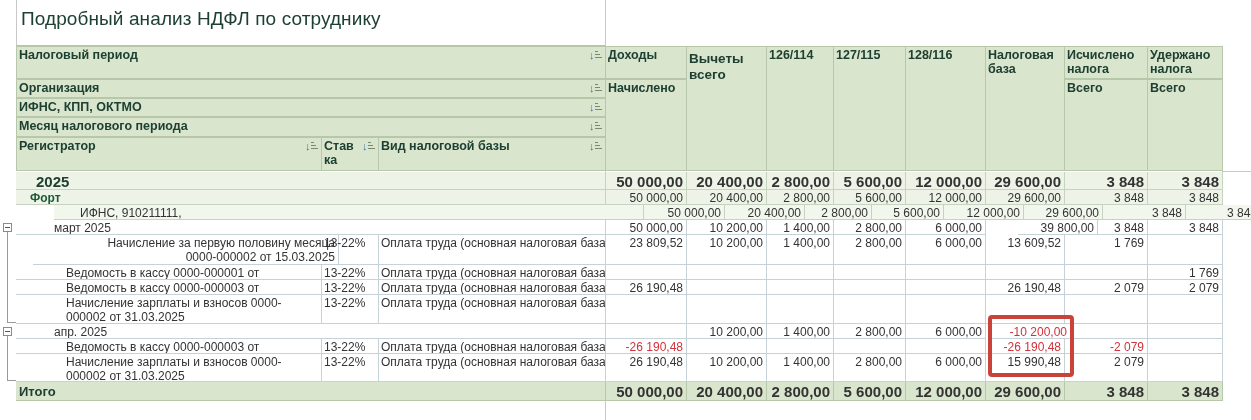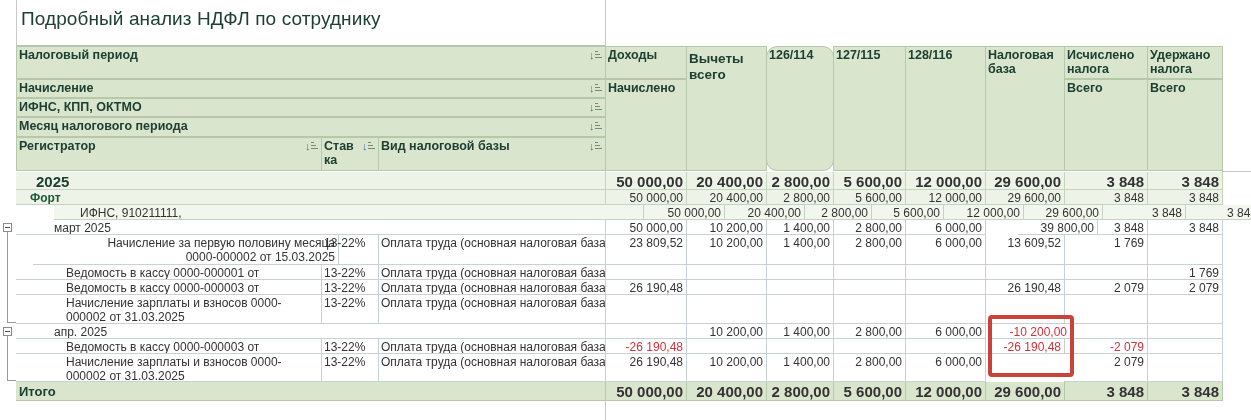--- a/index.html
+++ b/index.html
@@ -47,21 +47,21 @@
   <span class="sort">
       <span class="arr">↓</span>
       <span class="lines">
         <i></i>
         <i></i>
         <i></i>
       </span>
     </span>
 </div>
 <div class="hdr" style="left:16px; top:79px; width:590px; height:19px;">
-  <span>Начисление</span>
+  <span>Организация</span>
   <span class="sort">
       <span class="arr">↓</span>
       <span class="lines">
         <i></i>
         <i></i>
         <i></i>
       </span>
     </span>
 </div>
 <div class="hdr" style="left:16px; top:98px; width:590px; height:19px;">
@@ -117,21 +117,21 @@
         <i></i>
         <i></i>
         <i></i>
       </span>
     </span>
 </div>
 
 <div class="hdr" style="left:605px; top:46px; width:82px; height:33px;"><span>Доходы</span></div>
 <div class="hdr" style="left:605px; top:79px; width:82px; height:92px;"><span>Начислено</span></div>
 <div class="hdr wrap" style="left:686px; top:46px; width:81px; height:125px; font-size:13.5px; line-height:16px; padding-top:4px;"><span>Вычеты всего</span></div>
-<div class="hdr" style="left:766px; top:46px; width:68px; height:125px;border-radius:11px;"><span>126/114</span></div>
+<div class="hdr" style="left:766px; top:46px; width:68px; height:125px;"><span>126/114</span></div>
 <div class="hdr" style="left:833px; top:46px; width:73px; height:125px;"><span>127/115</span></div>
 <div class="hdr" style="left:905px; top:46px; width:94px; height:125px;"><span>128/116</span></div>
 <div class="hdr wrap" style="left:985px; top:46px; width:80px; height:125px;"><span>Налоговая база</span></div>
 <div class="hdr wrap" style="left:1064px; top:46px; width:84px; height:33px;"><span>Исчислено налога</span></div>
 <div class="hdr" style="left:1064px; top:79px; width:84px; height:92px;"><span>Всего</span></div>
 <div class="hdr wrap" style="left:1147px; top:46px; width:76px; height:33px;"><span>Удержано налога</span></div>
 <div class="hdr" style="left:1147px; top:79px; width:76px; height:92px;"><span>Всего</span></div>
 <div style="position:absolute; left:1222px; top:171px; width:29px; height:1px; background:#c8c8c8;"></div>
 
 <div id="body-rows">
@@ -257,20 +257,21 @@
     </div>
     <div class="row" style="top: 354px; height: 28px;">
       <div class="cell wrap lbl" style="left: 0px; width: 306px; padding-left: 50px;">Начисление зарплаты и взносов 0000-000002 от 31.03.2025</div>
       <div class="cell" style="left: 305px; width: 58px;">13-22%</div>
       <div class="cell" style="left: 362px; width: 228px;">Оплата труда (основная налоговая база)</div>
       <div class="cell num" style="left: 589px; width: 82px;">26 190,48</div>
       <div class="cell num" style="left: 670px; width: 81px;">10 200,00</div>
       <div class="cell num" style="left: 750px; width: 68px;">1 400,00</div>
       <div class="cell num" style="left: 817px; width: 73px;">2 800,00</div>
       <div class="cell num" style="left: 889px; width: 81px;">6 000,00</div>
+      <div class="cell num" style="left: 969px; width: 80px;">15 990,48</div>
       <div class="cell num" style="left: 1048px; width: 84px;">2 079</div>
       <div class="cell num" style="left: 1131px; width: 76px;"></div>
     </div>
     <div class="row r-total" style="top: 382px; height: 19px;">
       <div class="cell lbl" style="left: 0px; width: 590px; font-size: 13px;">Итого</div>
       <div class="cell num" style="left: 589px; width: 82px;">50 000,00</div>
       <div class="cell num" style="left: 670px; width: 81px;">20 400,00</div>
       <div class="cell num" style="left: 750px; width: 68px;">2 800,00</div>
       <div class="cell num" style="left: 817px; width: 73px;">5 600,00</div>
       <div class="cell num" style="left: 889px; width: 81px;">12 000,00</div>

